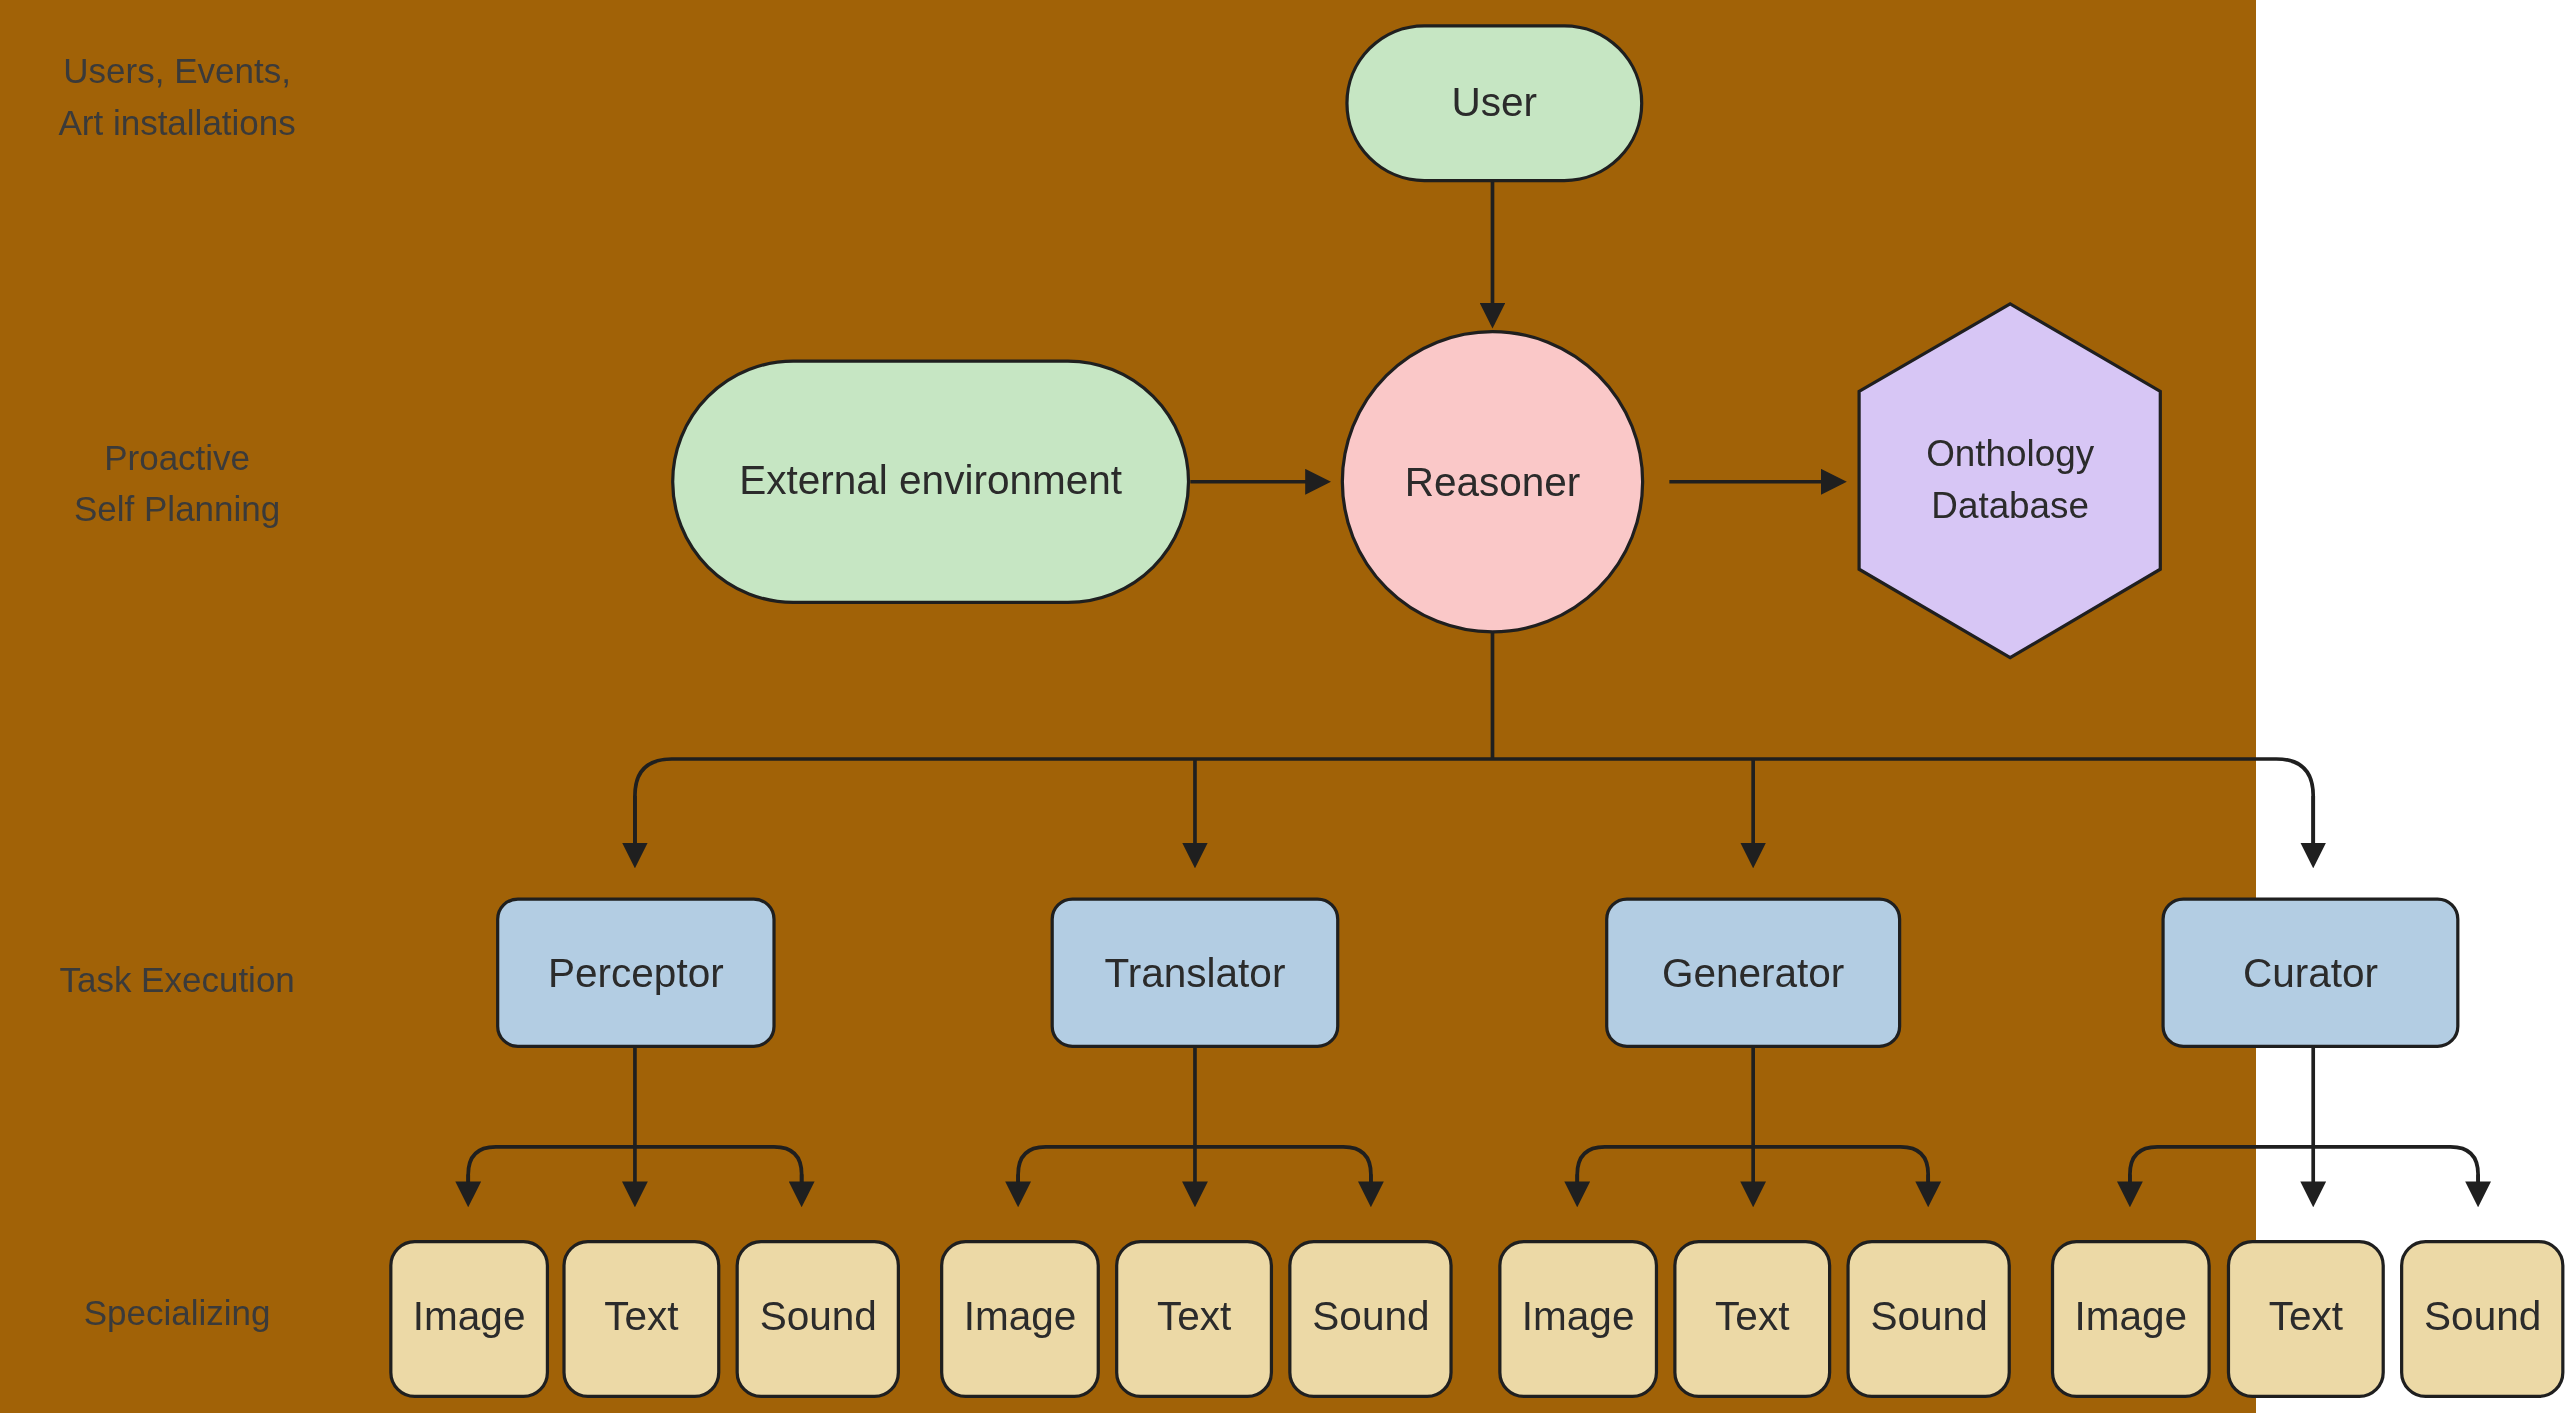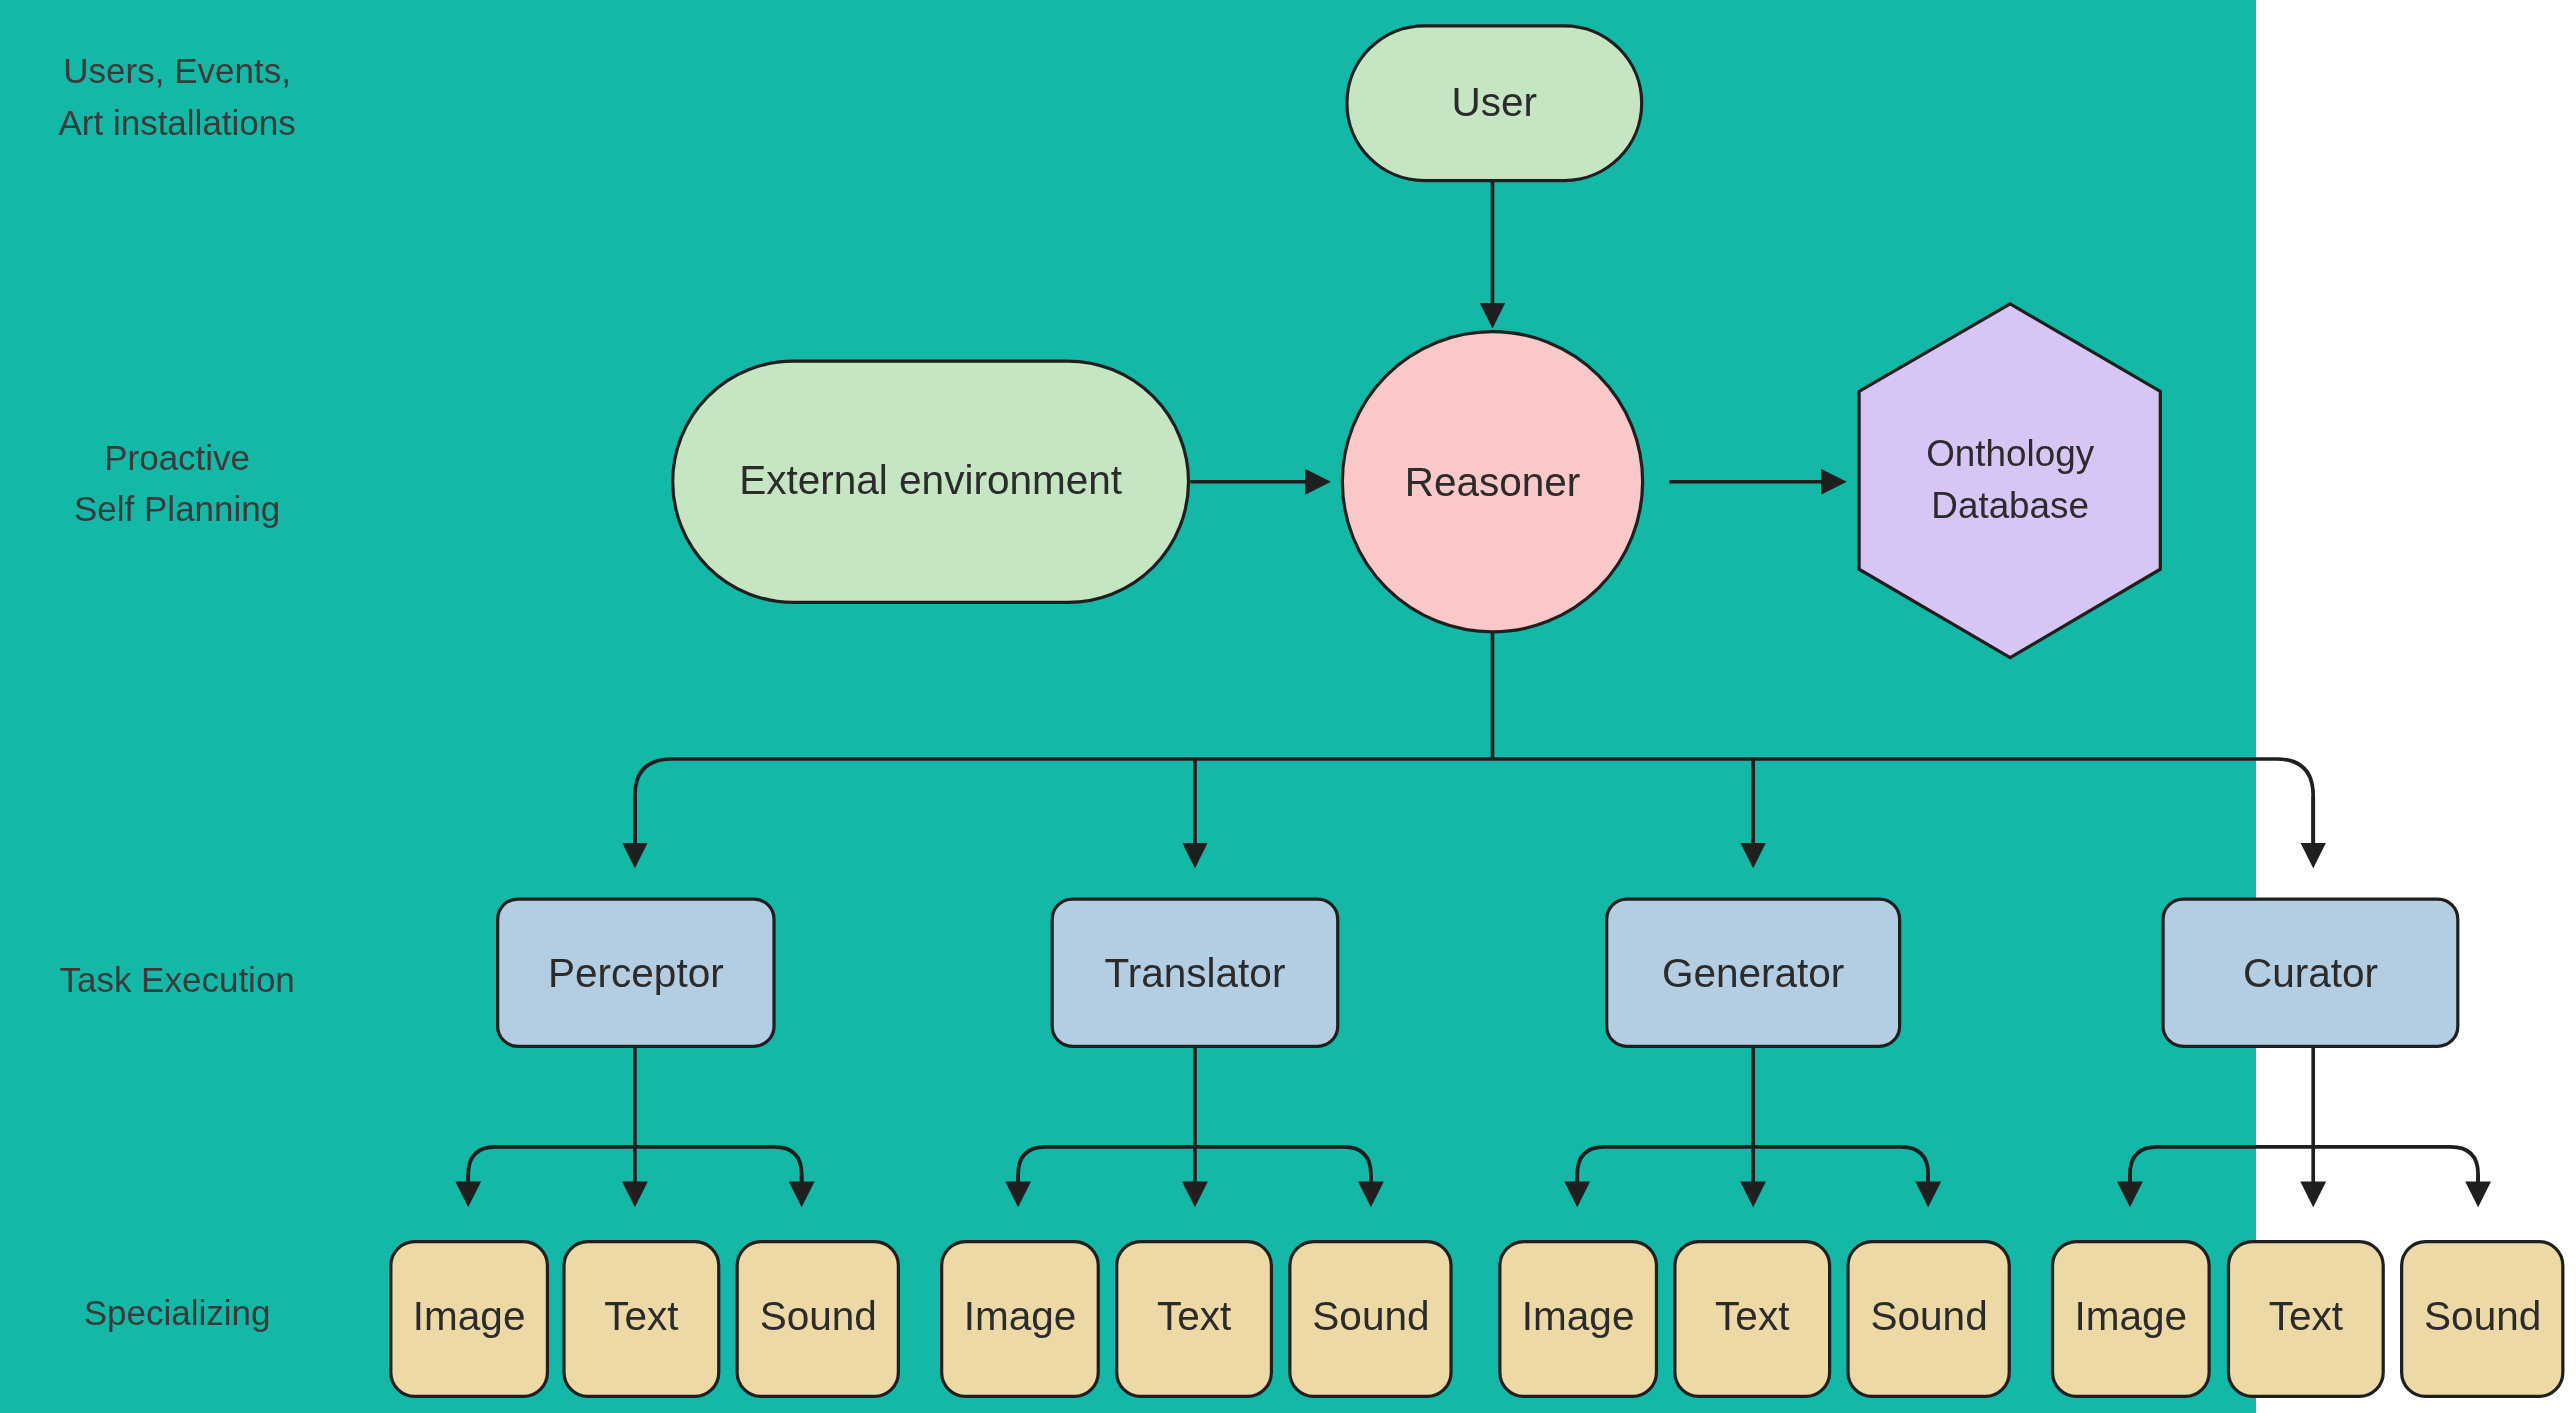--- a/index.html
+++ b/index.html
@@ -10,21 +10,21 @@
   body {
     width: 2576px;
     height: 1413px;
     font-family: "Liberation Sans", sans-serif;
     overflow: hidden;
   }
   #diagram-root {
     position: relative;
     width: 2256px;
     height: 1413px;
-    background: #14b8a6;
+    background: #a16207;
   }
   svg.diagram {
     position: absolute;
     top: 0;
     left: 0;
     width: 2576px;
     height: 1413px;
     display: block;
   }
   .row-label {

